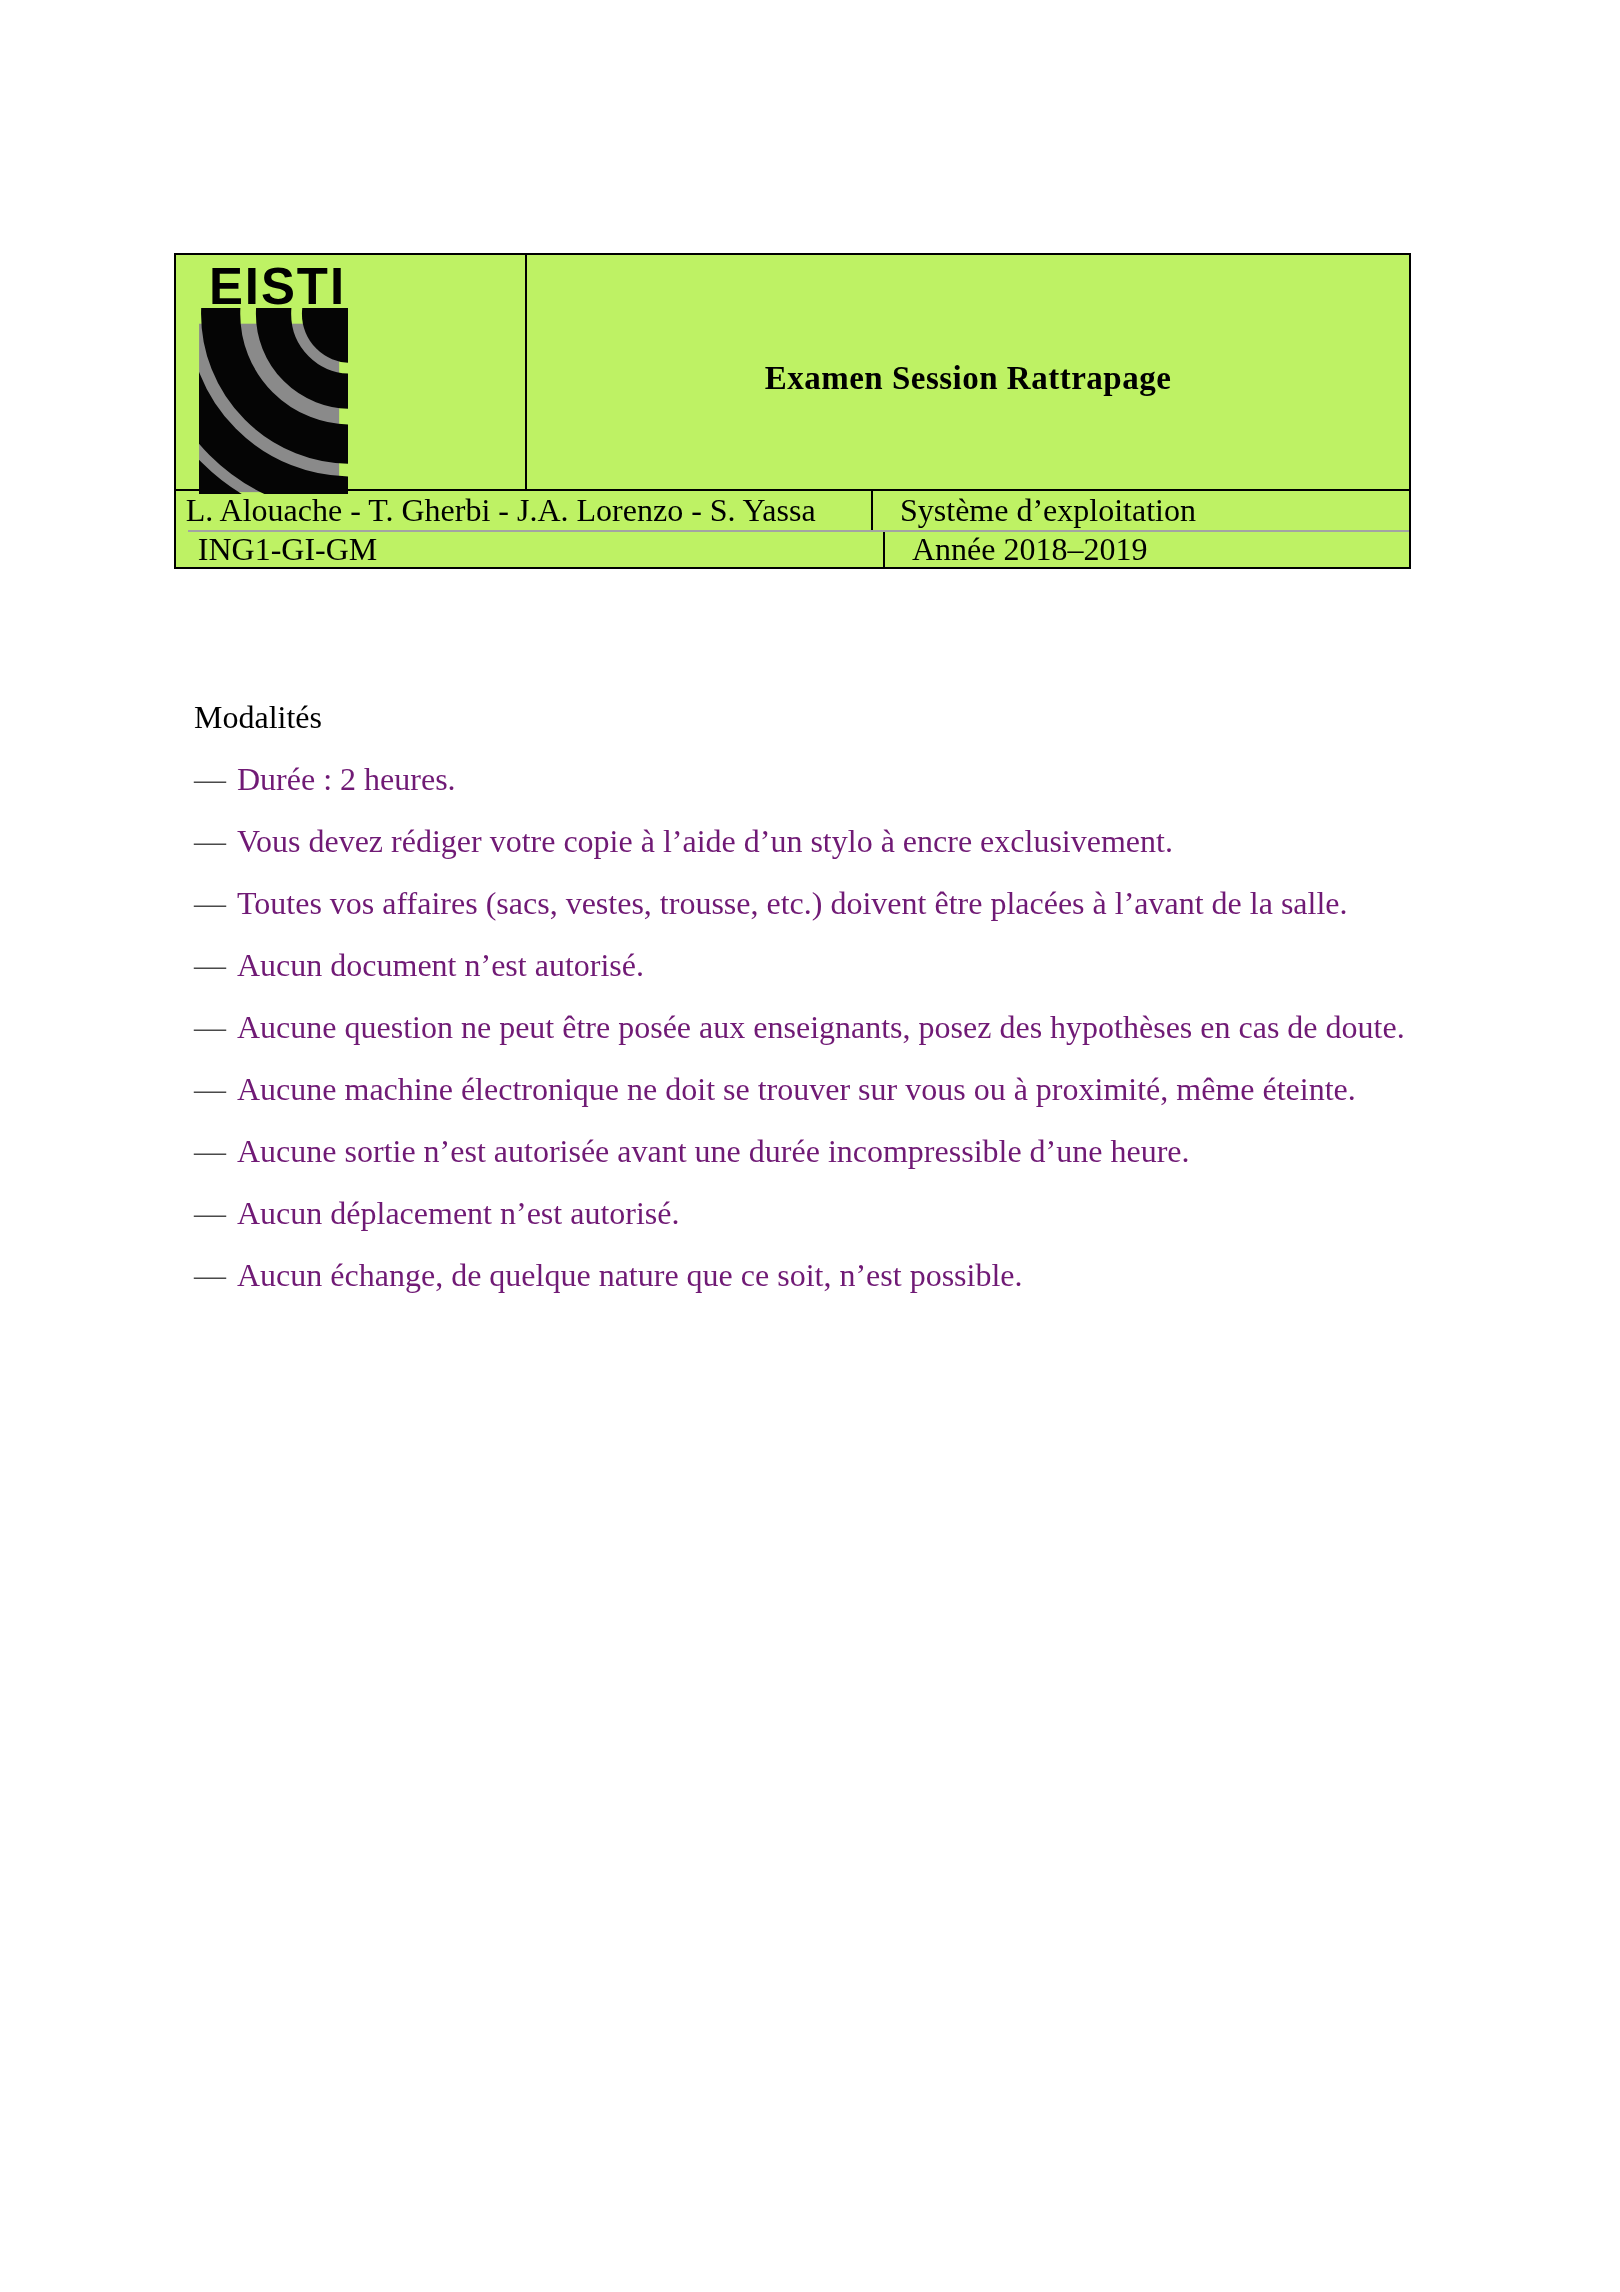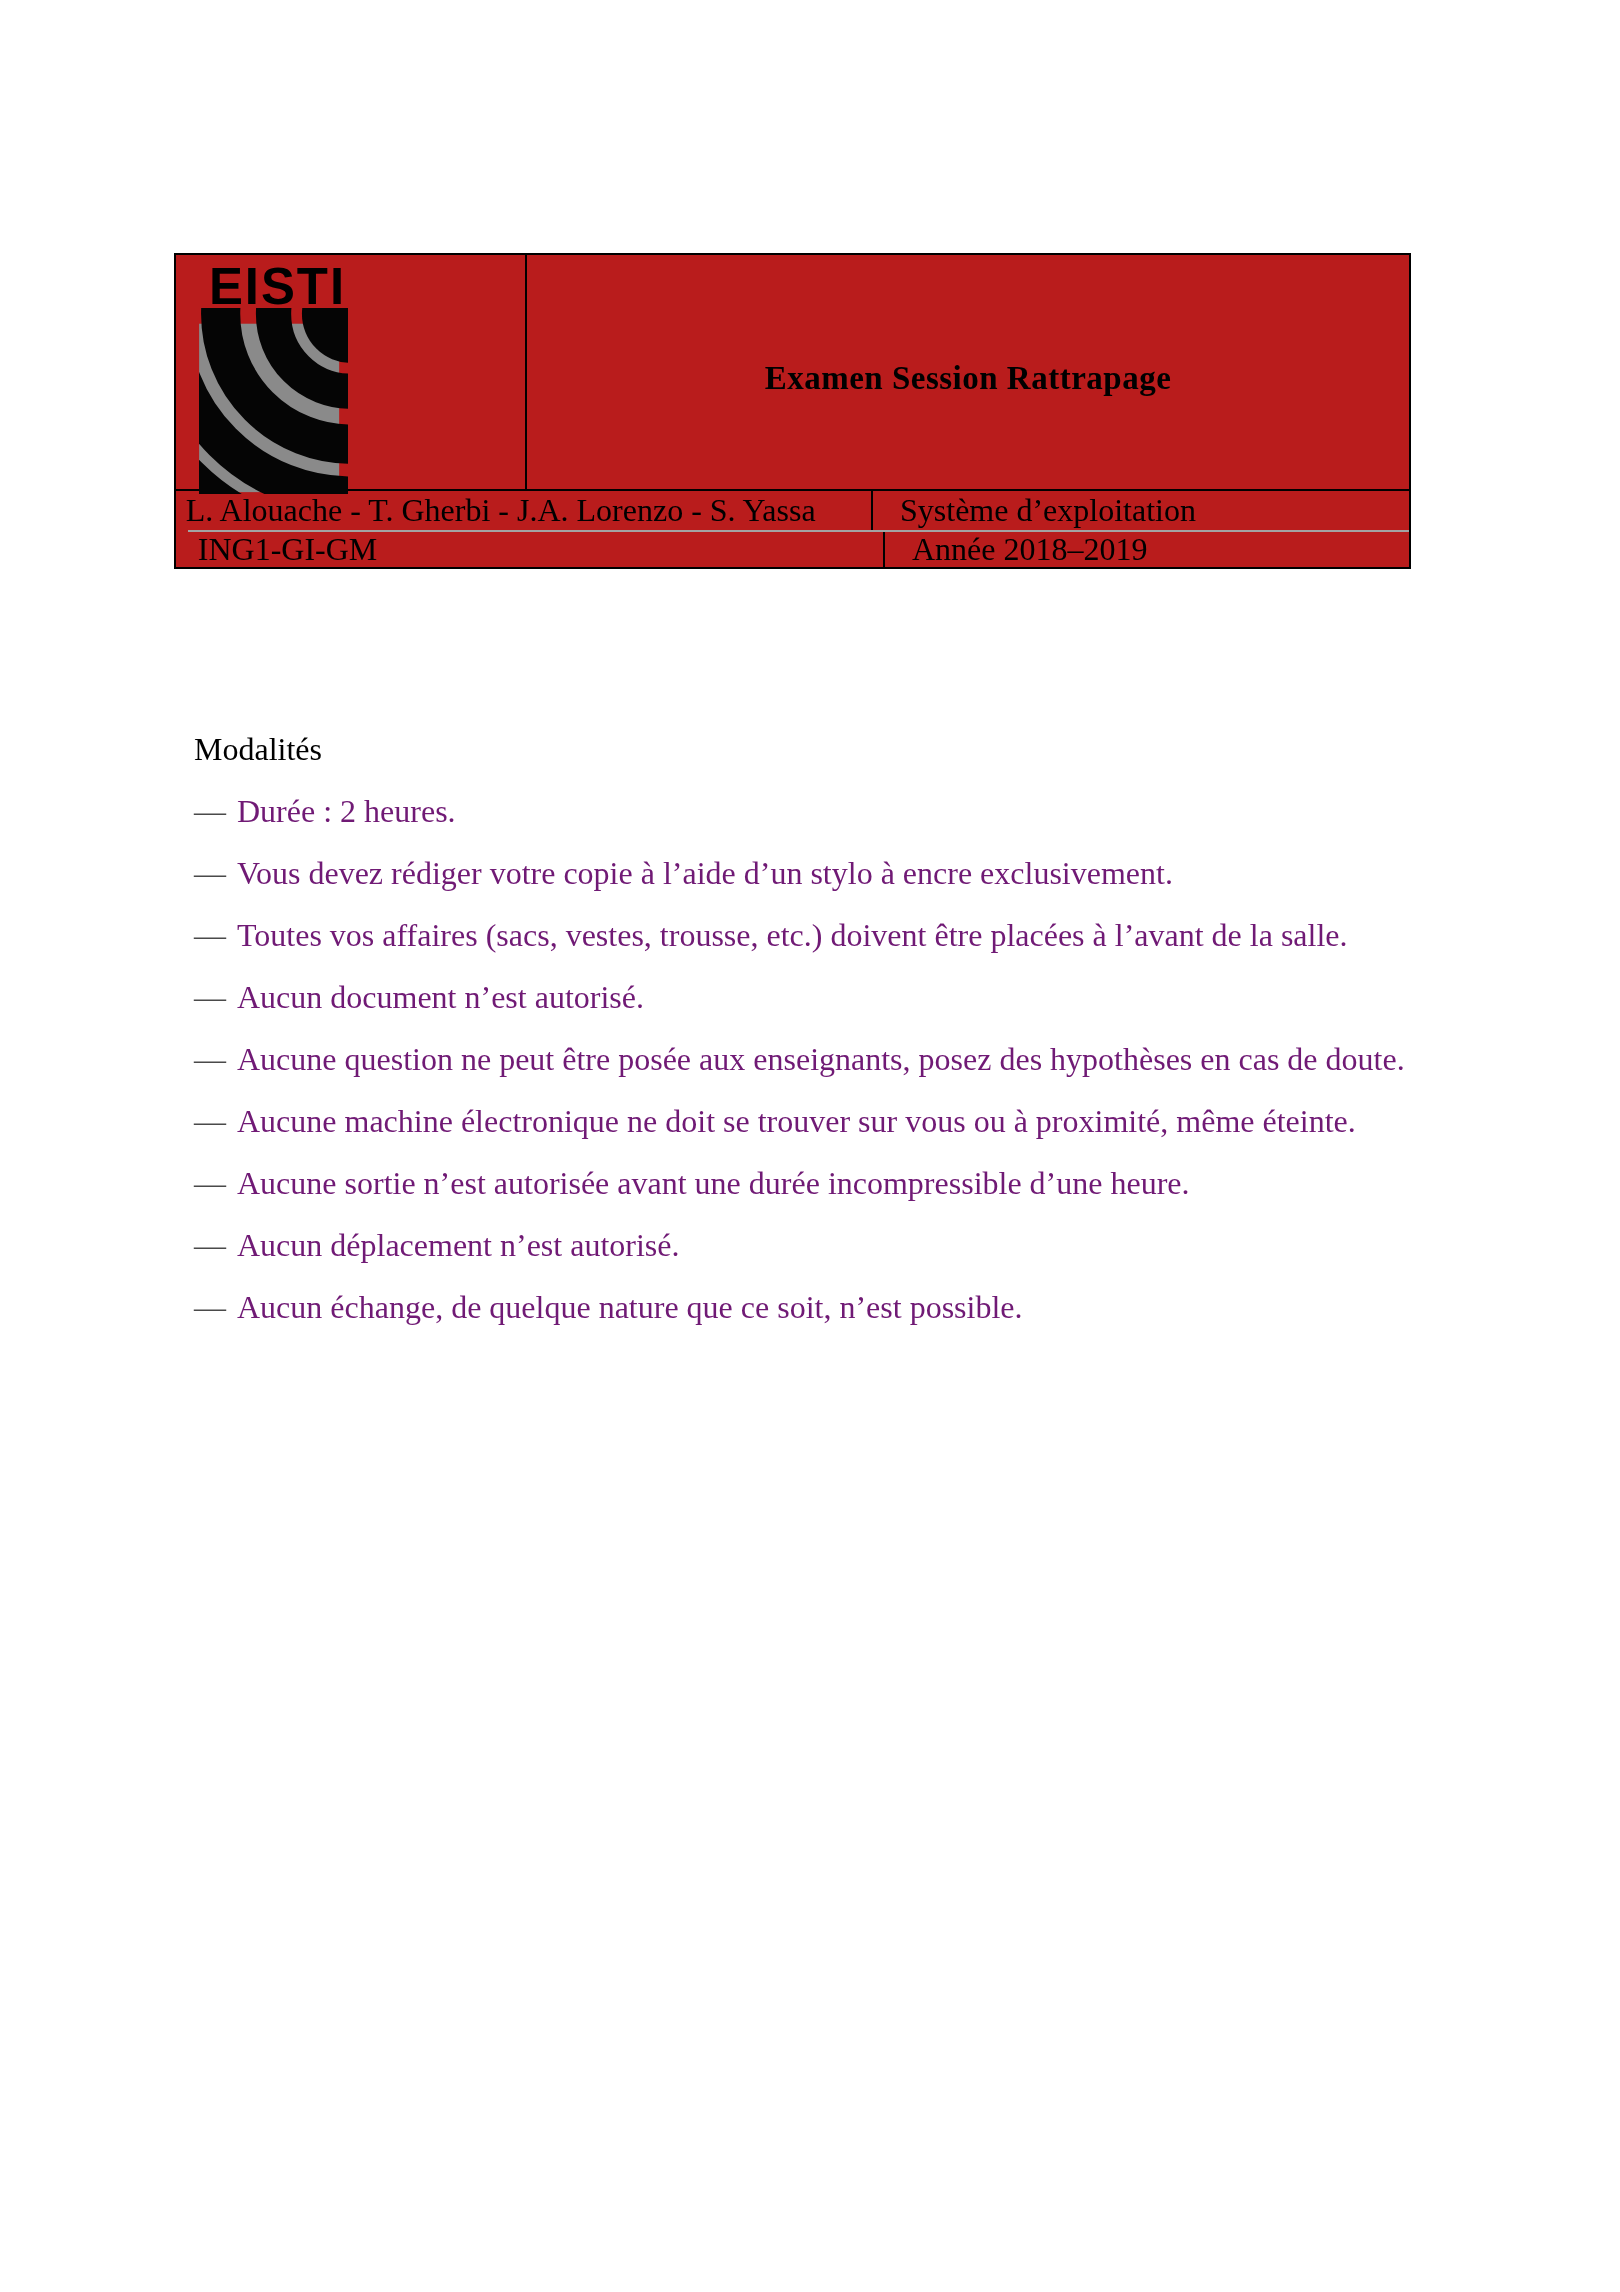--- a/index.html
+++ b/index.html
@@ -9,39 +9,39 @@
     background:#ffffff;
     font-family:"Liberation Serif", serif;
     color:#000;
     overflow:hidden;
   }
 
   
   .doc-table{
     position:absolute;left:174px;top:253px;width:1237px;
     border:2px solid #000;box-sizing:border-box;
-    background:#b91c1c;
+    background:#bef264;
   }
   .tr{display:flex;box-sizing:border-box;}
   .tr-header{height:234px;}
   .tr-authors{height:41px;border-top:2px solid #000;}
   .tr-class{height:37px;border-top:2px solid #a3a3a3;margin-left:12px;}
   .cell{box-sizing:border-box;display:flex;align-items:center;}
   .logo-cell{width:351px;border-right:2px solid #000;align-items:flex-start;padding:7.8px 0 0 17.6px;}
   .title-cell{flex:1;justify-content:center;padding-top:12px;}
   .title-text{font-weight:bold;font-size:33px;letter-spacing:0.5px;}
   .c1{width:697px;border-right:2px solid #000;padding-left:9.8px;font-size:32px;}
   .c2{flex:1;padding-left:27px;font-size:32px;}
 
   
   .logo-svg{display:block;}
 
   
   .modalites{
-    position:absolute;left:194px;top:718px;width:1372px;
+    position:absolute;left:194px;top:686px;width:1372px;
     font-size:32px;line-height:62px;
   }
   .mod-heading{font-size:32px;}
   .mod-item{display:flex;white-space:nowrap;}
   .mod-item .dash{flex:0 0 43px;width:43px;color:#4a4a4a;}
   .mod-item .mod-text{color:#701a75;}
 </style>
 </head>
 <body>
 

